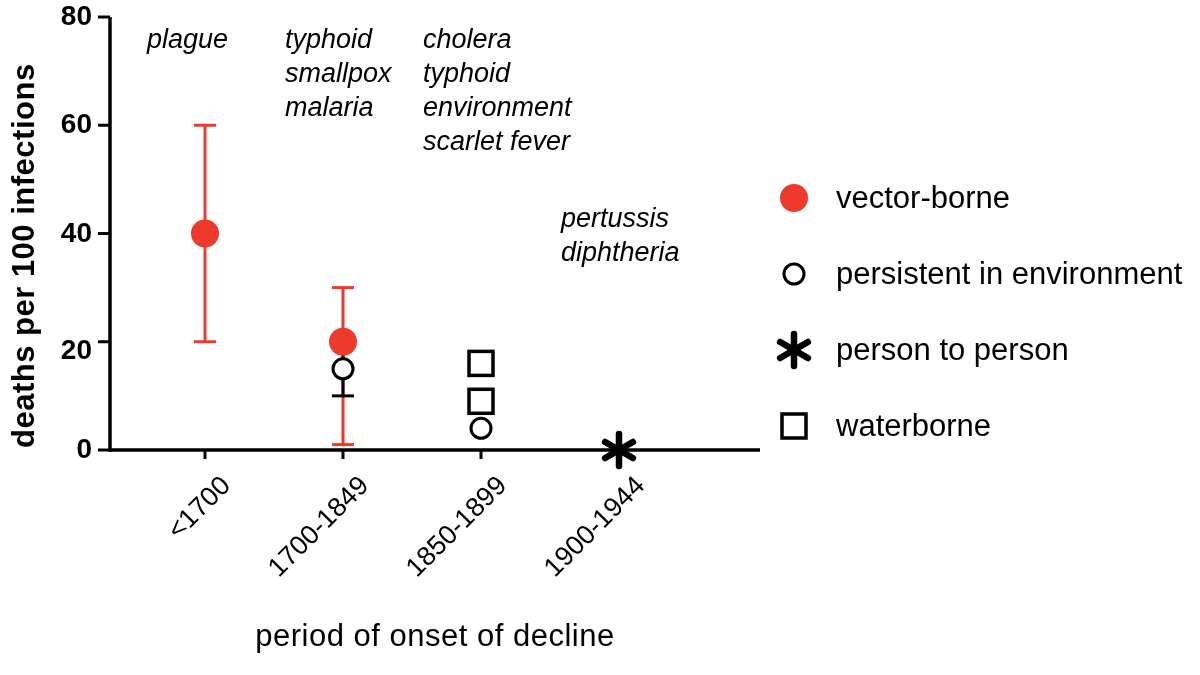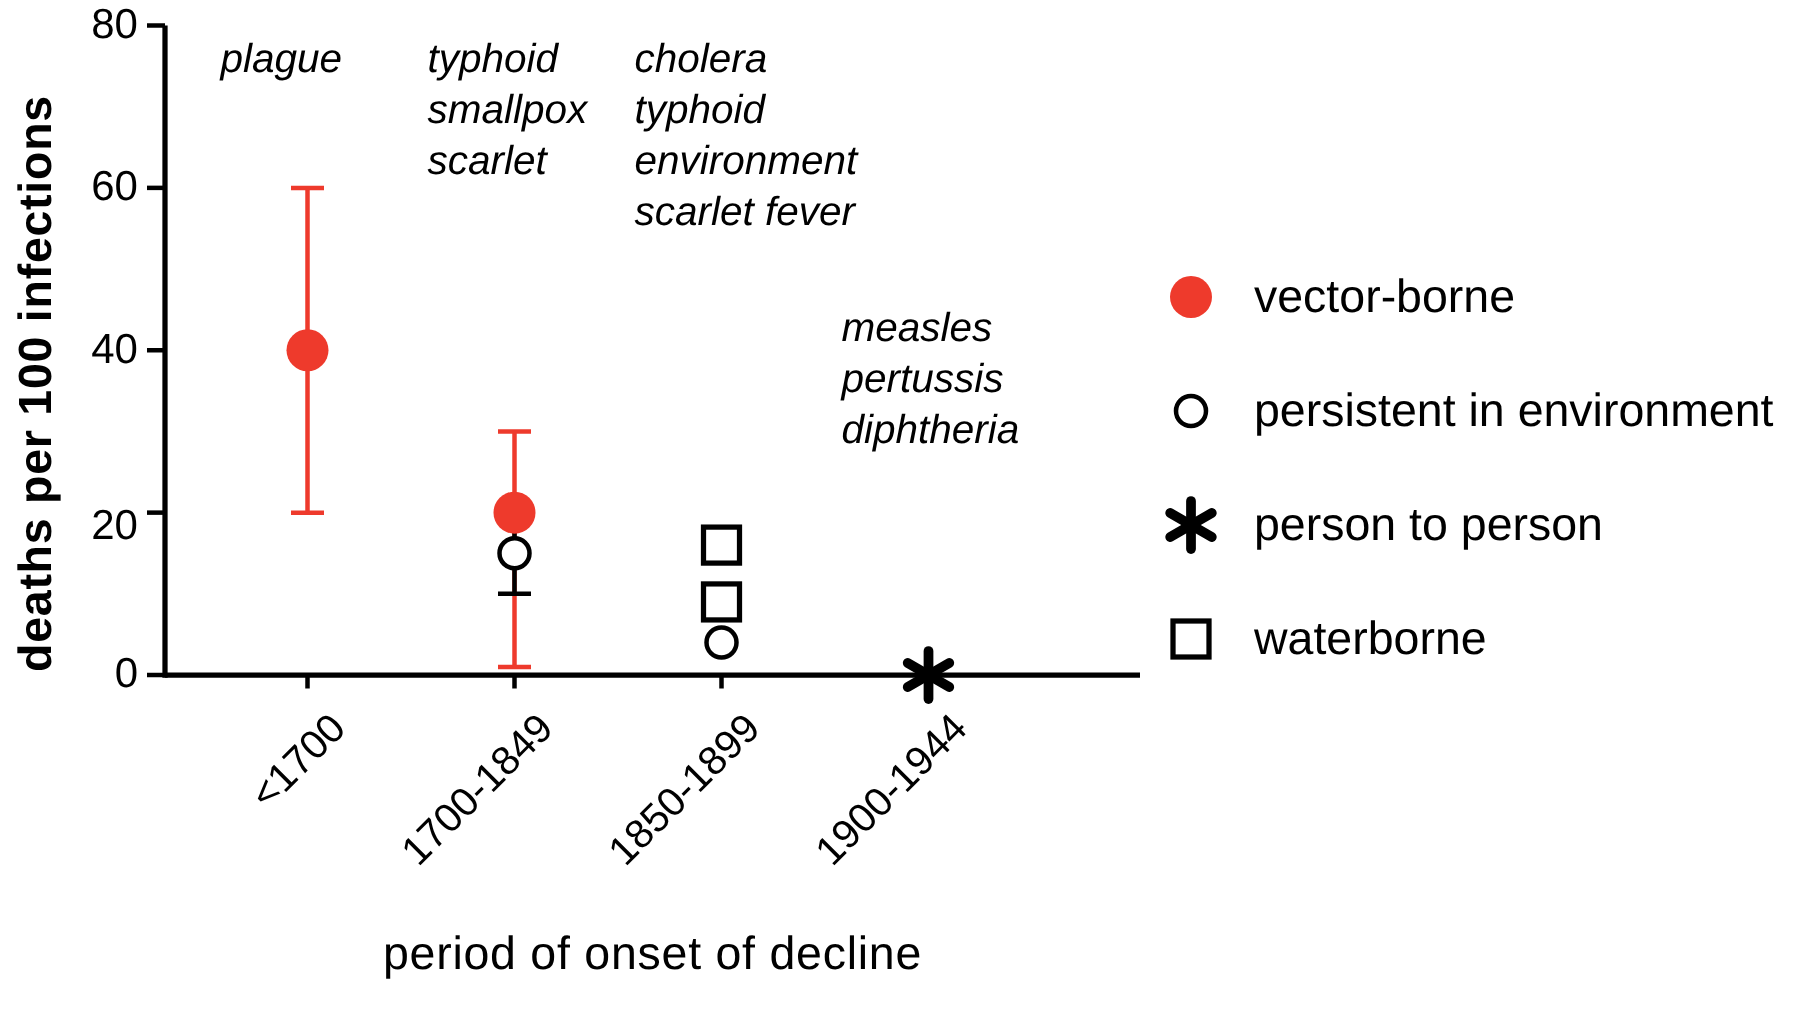--- a/index.html
+++ b/index.html
@@ -40,21 +40,21 @@
     font-size: 31px;
     font-weight: 400;
     letter-spacing: 0.5px;
   }
   .ytick {
     position: absolute;
     left: 0;
     width: 92px;
     text-align: right;
     font-size: 28px;
-    font-weight: 400;
+    font-weight: 700;
   }
   .xtick {
     position: absolute;
     top: 470px;
     font-size: 27px;
     font-weight: 400;
     white-space: nowrap;
     transform: rotate(-45deg);
     transform-origin: 100% 0;
   }
@@ -135,30 +135,29 @@
       <div class="xtick" style="right: 709px;">1850-1899</div>
       <div class="xtick" style="right: 571px;">1900-1944</div>
     </div>
   <div id="annotation-container">
       <div class="annotation" style="left: 147px; top: 22.4125px;">
         <div>plague</div>
       </div>
       <div class="annotation" style="left: 285px; top: 22.4125px;">
         <div>typhoid</div>
         <div>smallpox</div>
-        <div>scarlet</div>
+        <div>malaria</div>
       </div>
       <div class="annotation" style="left: 423px; top: 22.4125px;">
         <div>cholera</div>
         <div>typhoid</div>
         <div>environment</div>
         <div>scarlet fever</div>
       </div>
       <div class="annotation" style="left: 561px; top: 201.025px;">
-        <div>measles</div>
         <div>pertussis</div>
         <div>diphtheria</div>
       </div>
     </div>
 
   <div class="legend" id="legend">
       <div class="legend-item">
         <svg width="44" height="44">
           <circle cx="22" cy="22" r="14" fill="#ee3a2c"></circle>
         </svg>

